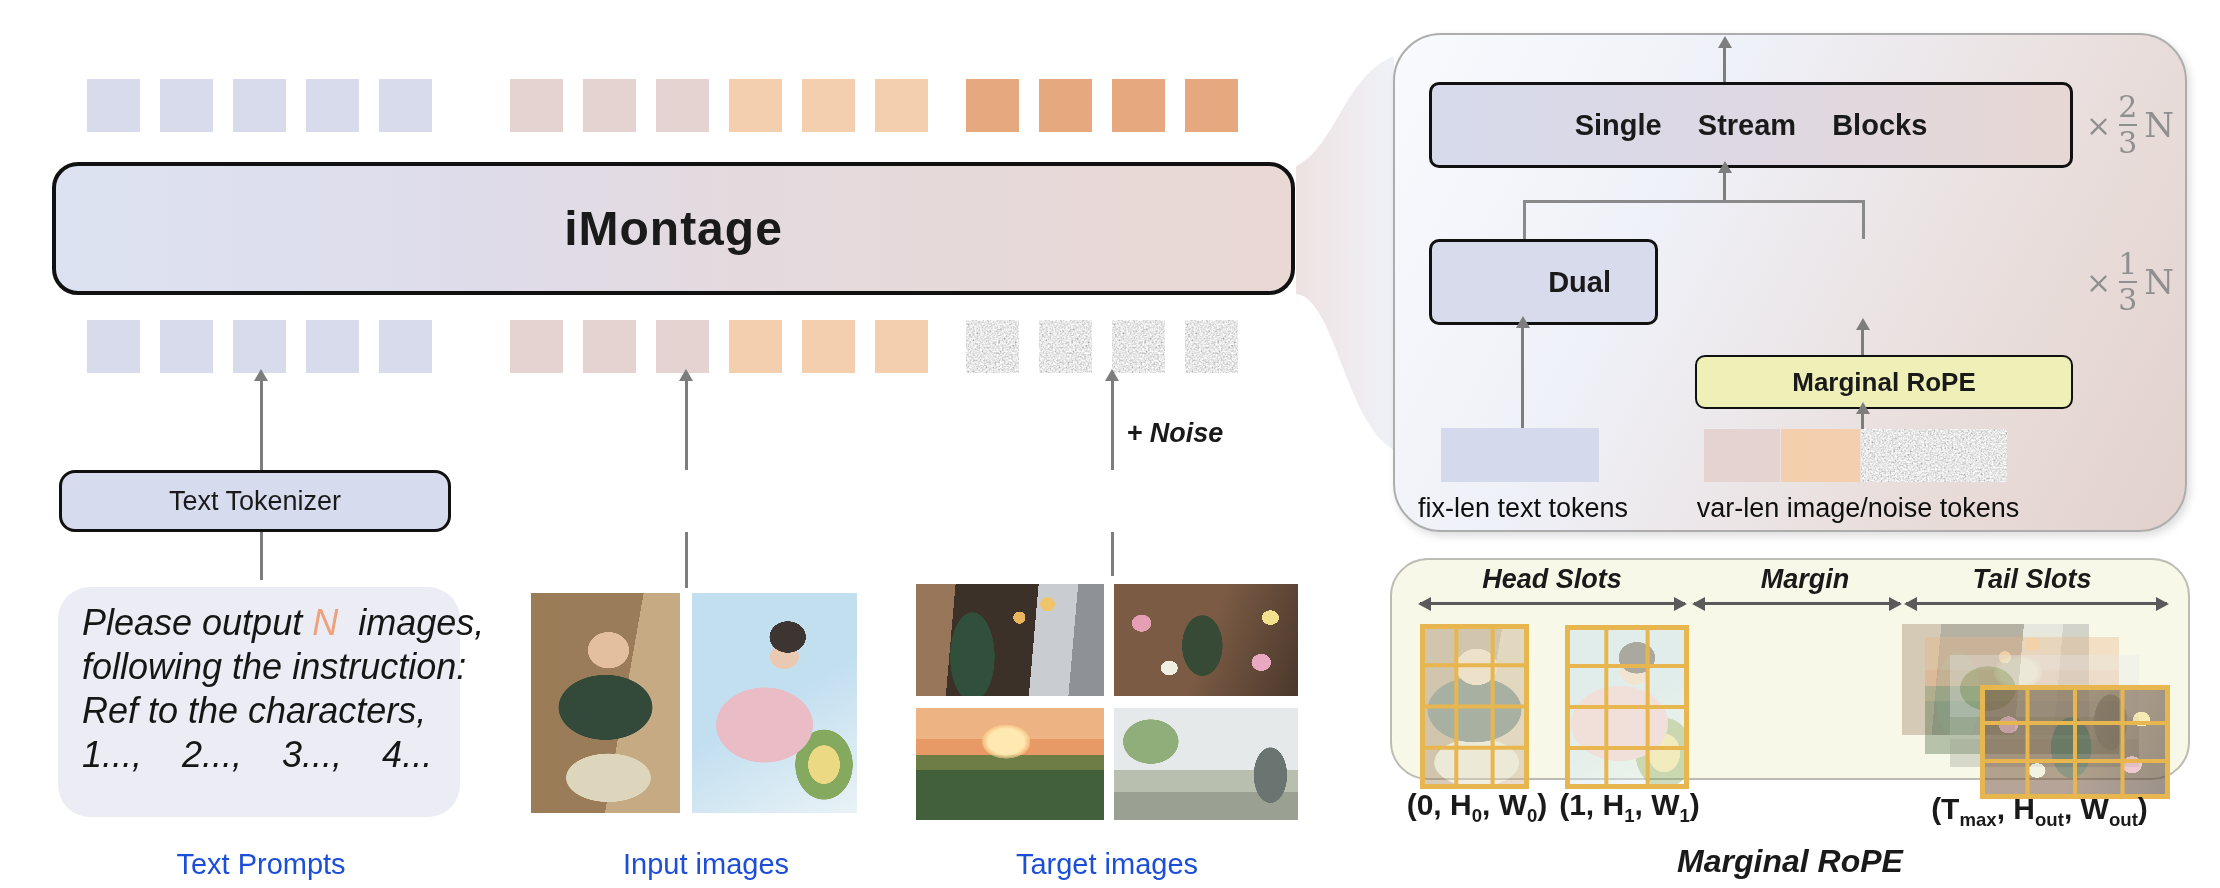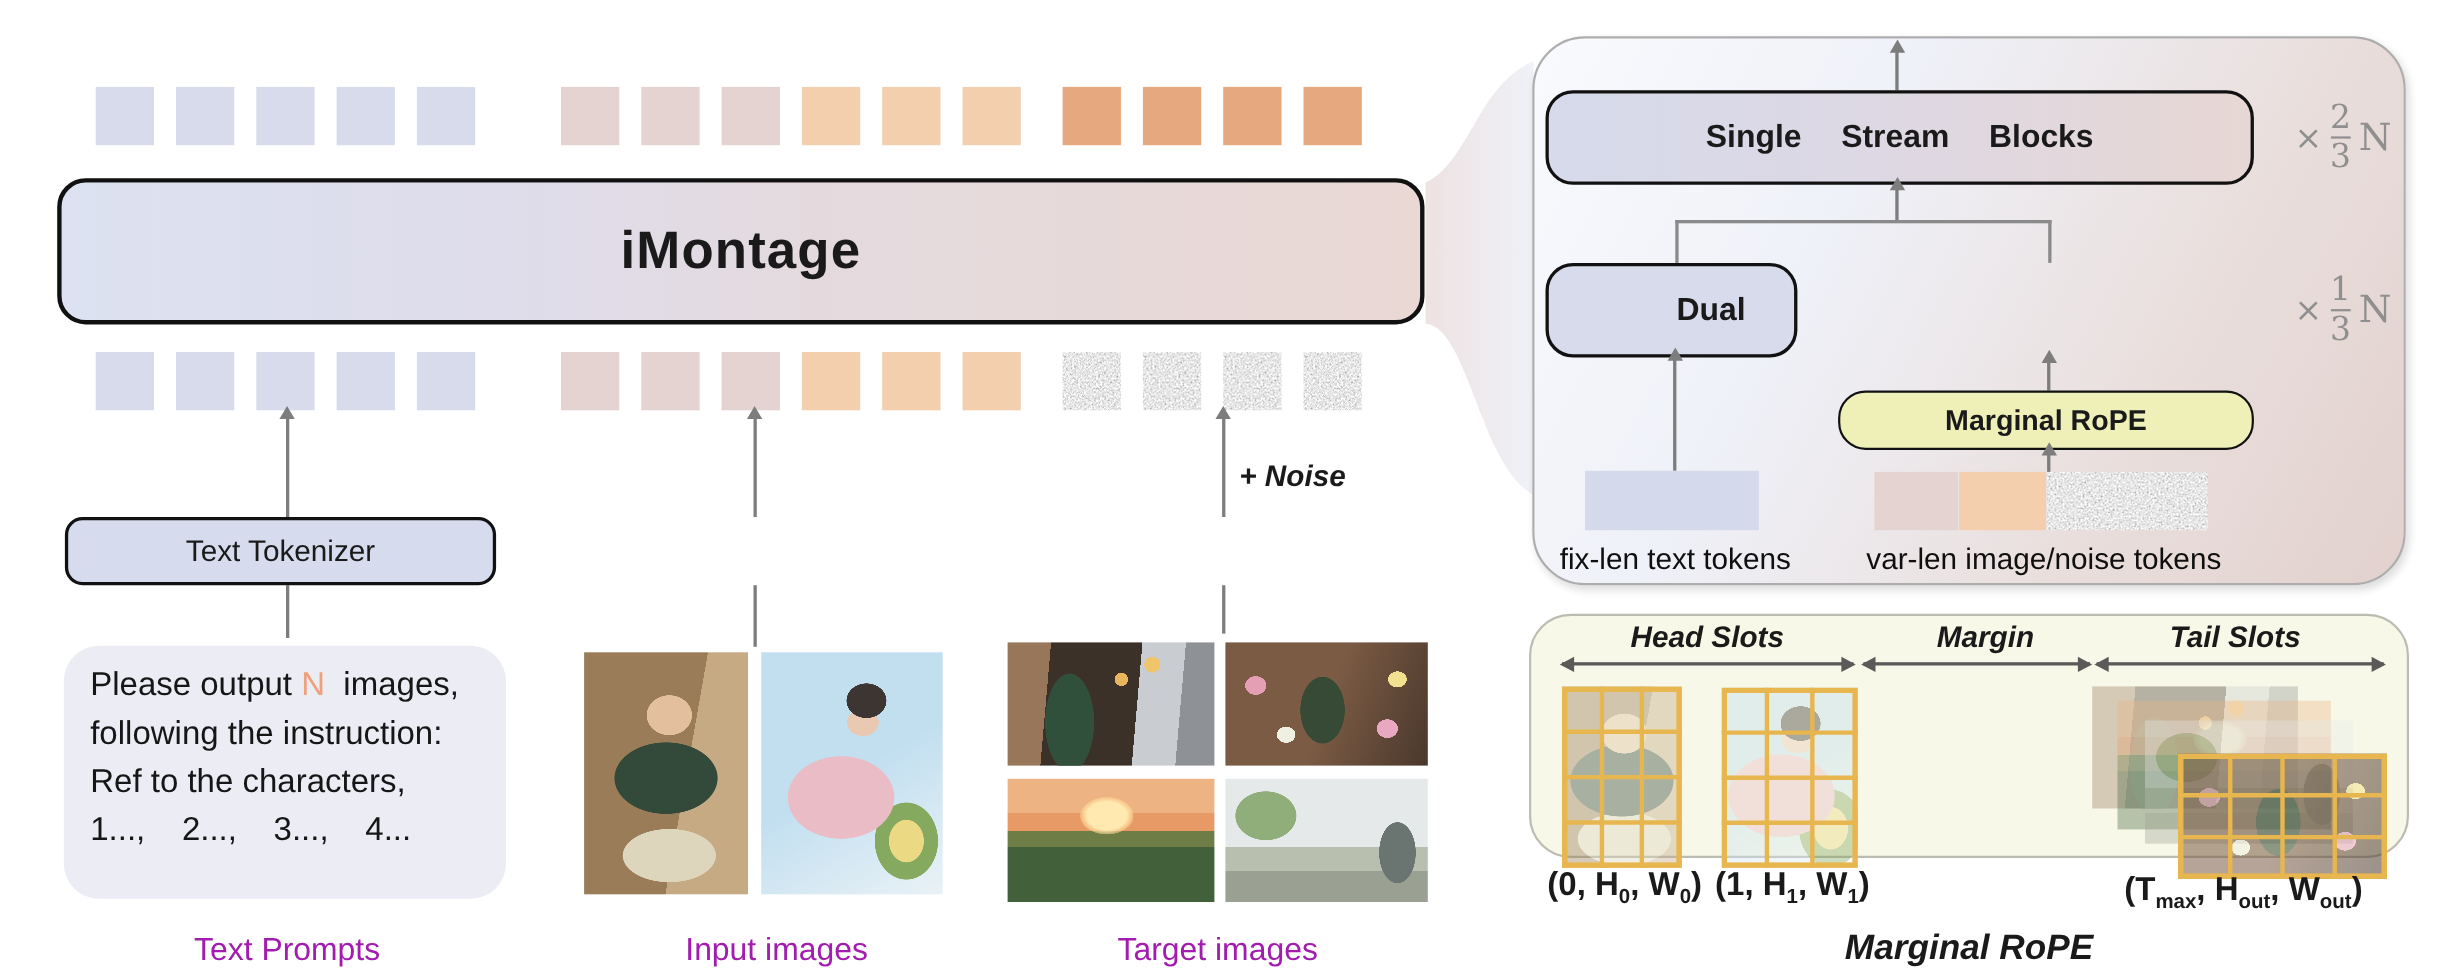--- a/index.html
+++ b/index.html
@@ -29,24 +29,24 @@
   .hline{position:absolute;height:3px;background:#8a8a8a;}
   .dblarrow{position:absolute;height:3px;background:#5a5a5a;}
   .dblarrow::before,.dblarrow::after{content:"";position:absolute;top:-5.5px;width:0;height:0;
     border-top:7px solid transparent;border-bottom:7px solid transparent;}
   .dblarrow::before{left:-2px;border-right:13px solid #5a5a5a;}
   .dblarrow::after{right:-2px;border-left:13px solid #5a5a5a;}
 
   
   #prompt-bubble{position:absolute;left:58px;top:587px;width:402px;height:230px;background:#ebecf4;
     border-radius:32px;padding:14px 0 0 24px;box-sizing:border-box;}
-  #prompt-bubble p{margin:0;font-size:30px;line-height:44px;white-space:pre;color:#161616;}
+  #prompt-bubble p{margin:0;font-style:italic;font-size:36px;line-height:44px;white-space:pre;color:#161616;}
   .n-orange{color:#efa17c;}
 
-  .caption{position:absolute;font-size:29px;text-align:center;color:#a21caf;}
+  .caption{position:absolute;font-size:29px;text-align:center;color:#1d4ed8;}
   #noise-lab{position:absolute;left:1095px;top:418px;width:160px;text-align:center;
     font-size:27px;font-weight:bold;font-style:italic;}
 
   
   .photo{position:absolute;}
   .ph-man{background:
     radial-gradient(34px 30px at 52% 26%,#e3bf9d 0 60%,transparent 61%),
     radial-gradient(75px 52px at 50% 52%,#33493a 0 62%,transparent 63%),
     radial-gradient(70px 40px at 52% 84%,#ded5bd 0 60%,transparent 61%),
     linear-gradient(100deg,#9b7c58 0 60%,#c5aa84 60% 100%);}
@@ -73,21 +73,21 @@
     linear-gradient(to bottom,#edb383 0 28%,#e89a66 28% 42%,#6e7c46 42% 55%,#42613a 55% 100%);}
   .ph-street{background:
     radial-gradient(50px 40px at 20% 30%,#8fae7a 0 55%,transparent 56%),
     radial-gradient(30px 50px at 85% 60%,#6a7470 0 55%,transparent 56%),
     linear-gradient(to bottom,#e6e9ea 0 55%,#b9bfae 55% 75%,#9aa193 75% 100%);}
 
   
   #rt-panel{position:absolute;left:1393px;top:33px;width:794px;height:499px;border-radius:48px;
     border:2px solid #adadad;box-sizing:border-box;box-shadow:3px 4px 8px rgba(0,0,0,.14);
     background:linear-gradient(118deg,#f8fafd 0%,#eff1f8 34%,#e9dedc 70%,#e2d1cd 100%);}
-  #rt-panel .node{border-radius:25px;}
+  #rt-panel .node{border-radius:10px;margin-left:24px;}
   #ssb-box{left:10px;top:47px;width:644px;height:86px;font-size:29px;font-weight:bold;word-spacing:28px;
     background:linear-gradient(90deg,#d6daeb 0%,#ddd8e4 45%,#e7d7d4 100%);}
   #dual-box{left:10px;top:204px;width:229px;height:86px;font-size:29px;font-weight:bold;
     background:#d7dbec;justify-content:flex-end;padding-right:44px;}
   #sb-box{left:280px;top:204px;width:374px;height:86px;font-size:29px;font-weight:bold;word-spacing:42px;
     background:#e5d4d0;}
   #rope-box{left:276px;top:320px;width:378px;height:54px;background:#eef0b8;border-width:2.5px;
     border-radius:12px;font-size:26px;font-weight:bold;}
   .mult{position:absolute;display:flex;align-items:center;justify-content:center;gap:7px;
     color:#8f8f8f;font-family:"DejaVu Serif",serif;}

